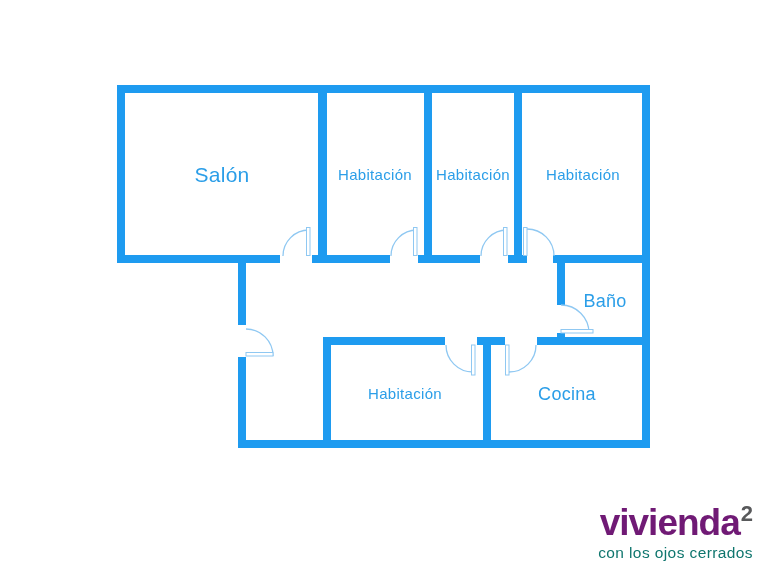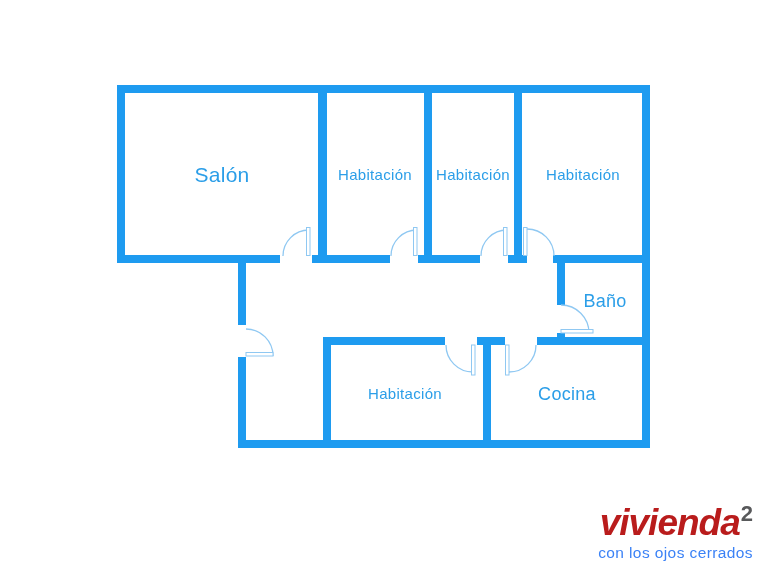--- a/index.html
+++ b/index.html
@@ -25,35 +25,34 @@
   .logo {
     position: absolute;
     right: 15px;
     bottom: 16px;
     text-align: right;
     line-height: 1;
     user-select: none;
   }
   .logo-main { white-space: nowrap; }
   .logo-brand {
-    color: #b91c1c;
+    color: #701a75;
     font-weight: bold;
     font-size: 37px;
     letter-spacing: -1px;
-    font-style: italic;
   }
   .logo-sup {
     color: #58595B;
     font-weight: bold;
     font-size: 22px;
     vertical-align: 14px;
     margin-left: 1px;
   }
   .logo-tagline {
-    color: #3b82f6;
+    color: #0f766e;
     font-size: 15.5px;
     letter-spacing: 0.4px;
     margin-top: 4px;
   }
 </style>
 </head>
 <body>
 
 <svg id="plan" width="768" height="576" viewBox="0 0 768 576">
 

